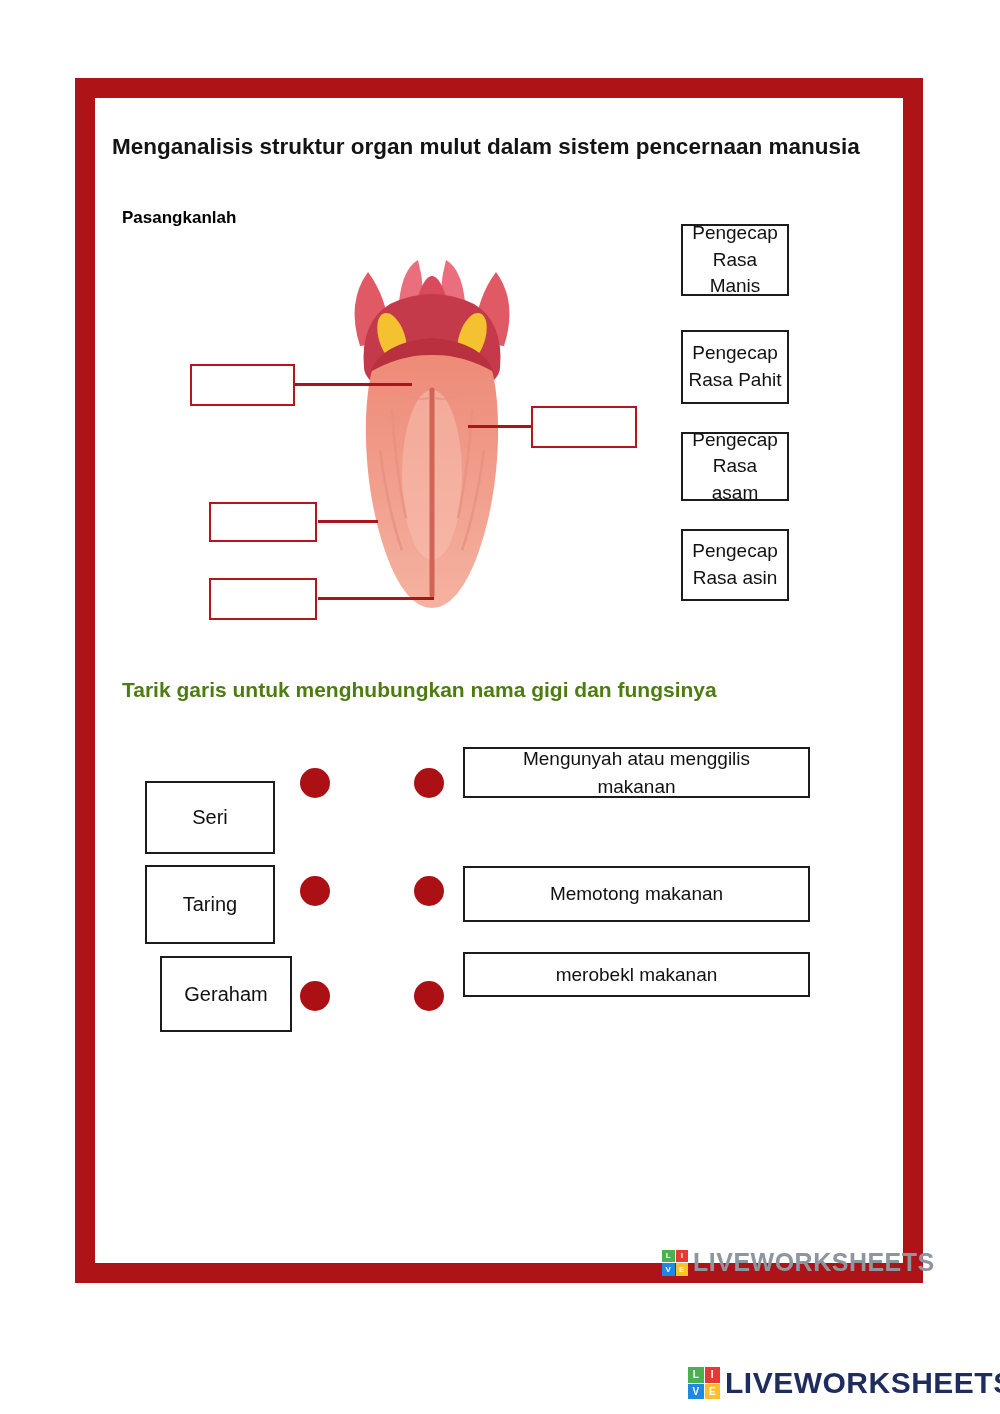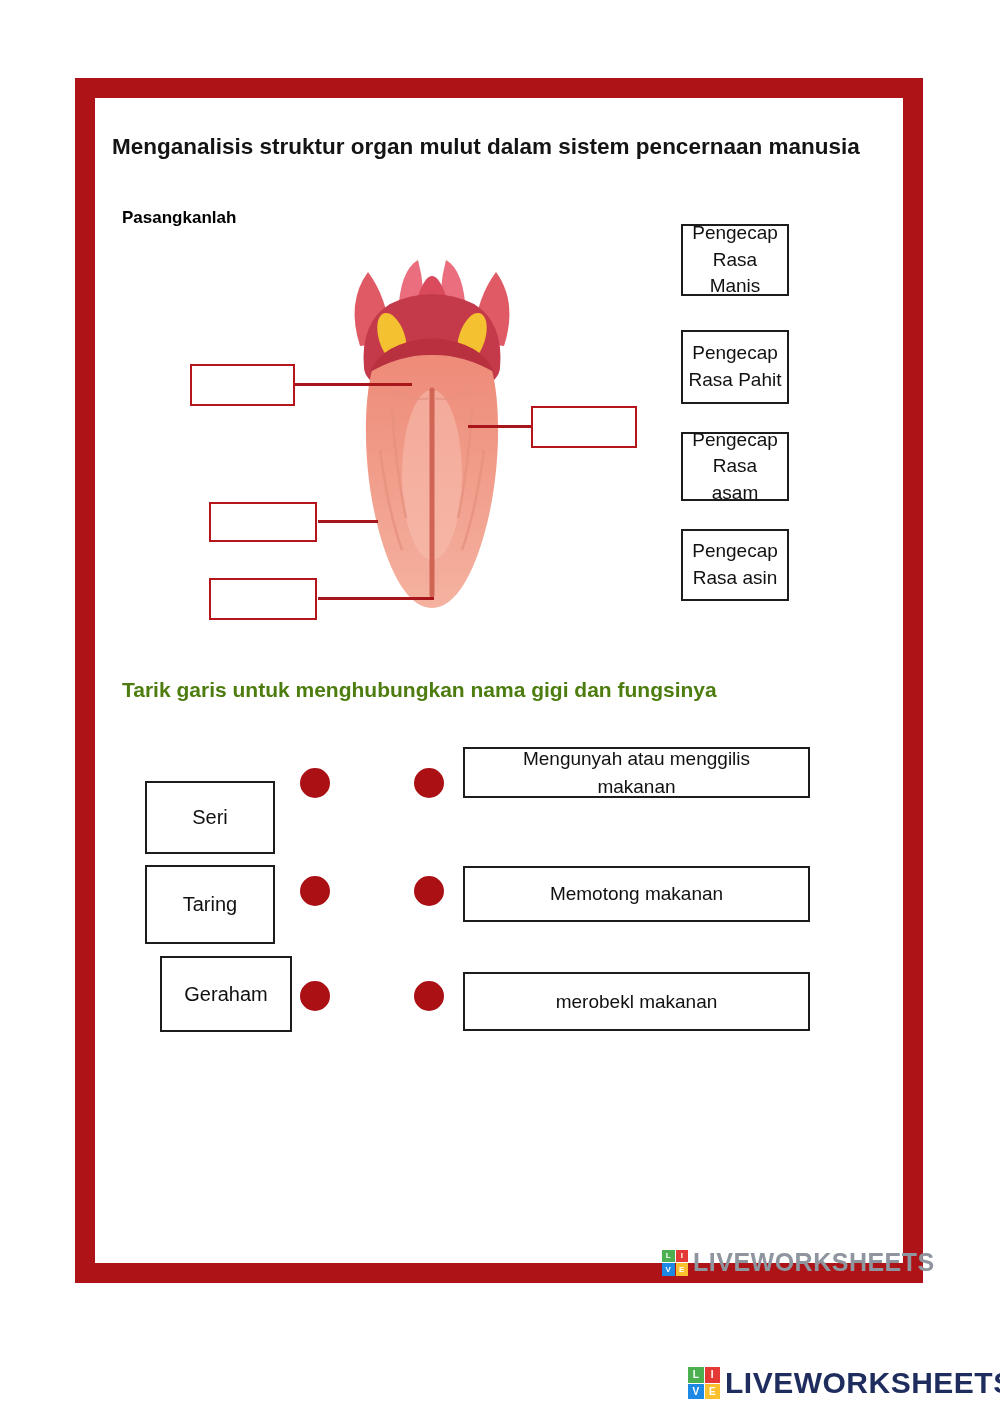--- a/index.html
+++ b/index.html
@@ -140,21 +140,21 @@
 <div class="abs dot" style="left:300px;top:768px;"></div>
 <div class="abs dot" style="left:300px;top:876px;"></div>
 <div class="abs dot" style="left:300px;top:981px;"></div>
 
 <div class="abs dot" style="left:414px;top:768px;"></div>
 <div class="abs dot" style="left:414px;top:876px;"></div>
 <div class="abs dot" style="left:414px;top:981px;"></div>
 
 <div class="abs box func-box" style="top:747px;height:51px;padding:0 42px;">Mengunyah atau menggilis makanan</div>
 <div class="abs box func-box" style="top:866px;height:56px;">Memotong makanan</div>
-<div class="abs box func-box" style="top:972px;height:59px;">merobekl makanan</div>
+<div class="abs box func-box" style="top:952px;height:45px;">merobekl makanan</div>
 
 <div class="abs logo logo-inside">
   <span class="logo-grid">
     <span class="sq sq-l">L</span>
     <span class="sq sq-i">I</span>
     <span class="sq sq-v">V</span>
     <span class="sq sq-e">E</span>
   </span>
   <span class="logo-text">LIVEWORKSHEETS</span>
 </div>

